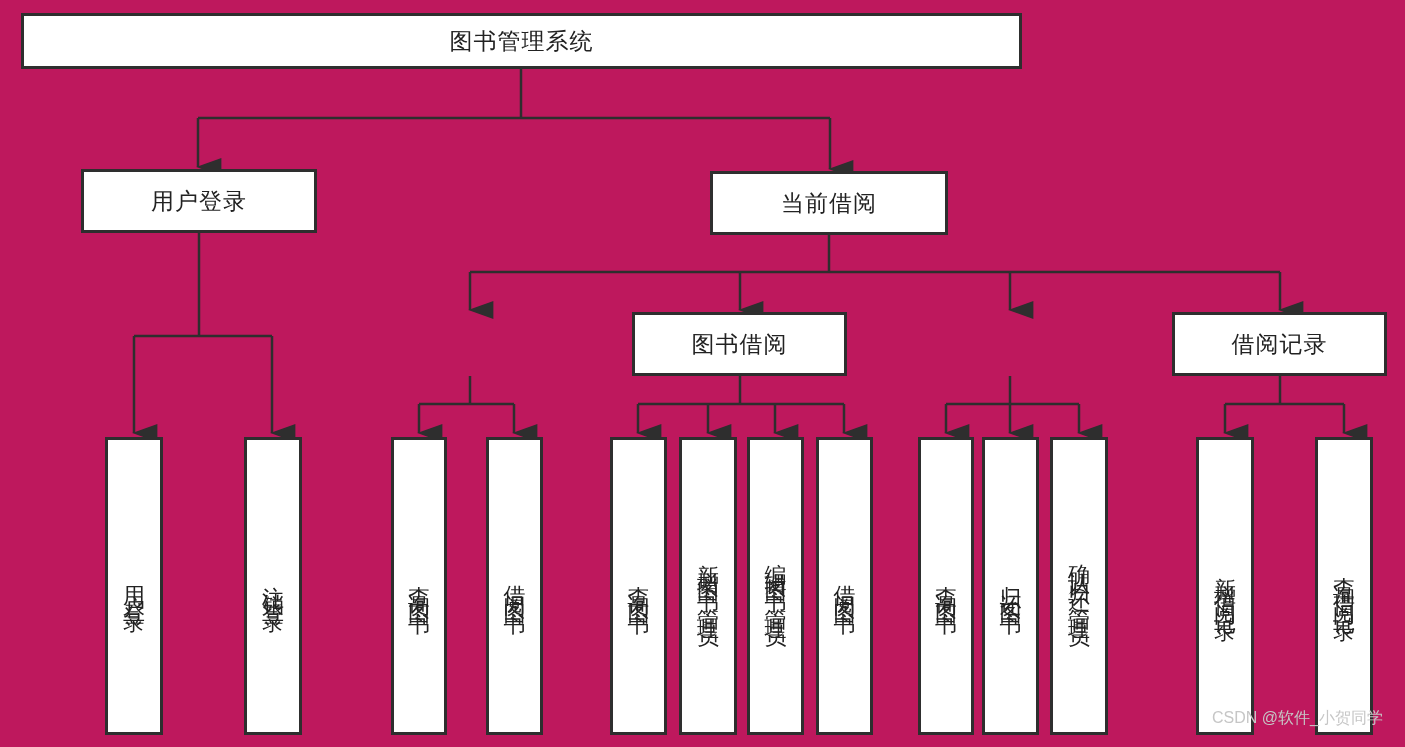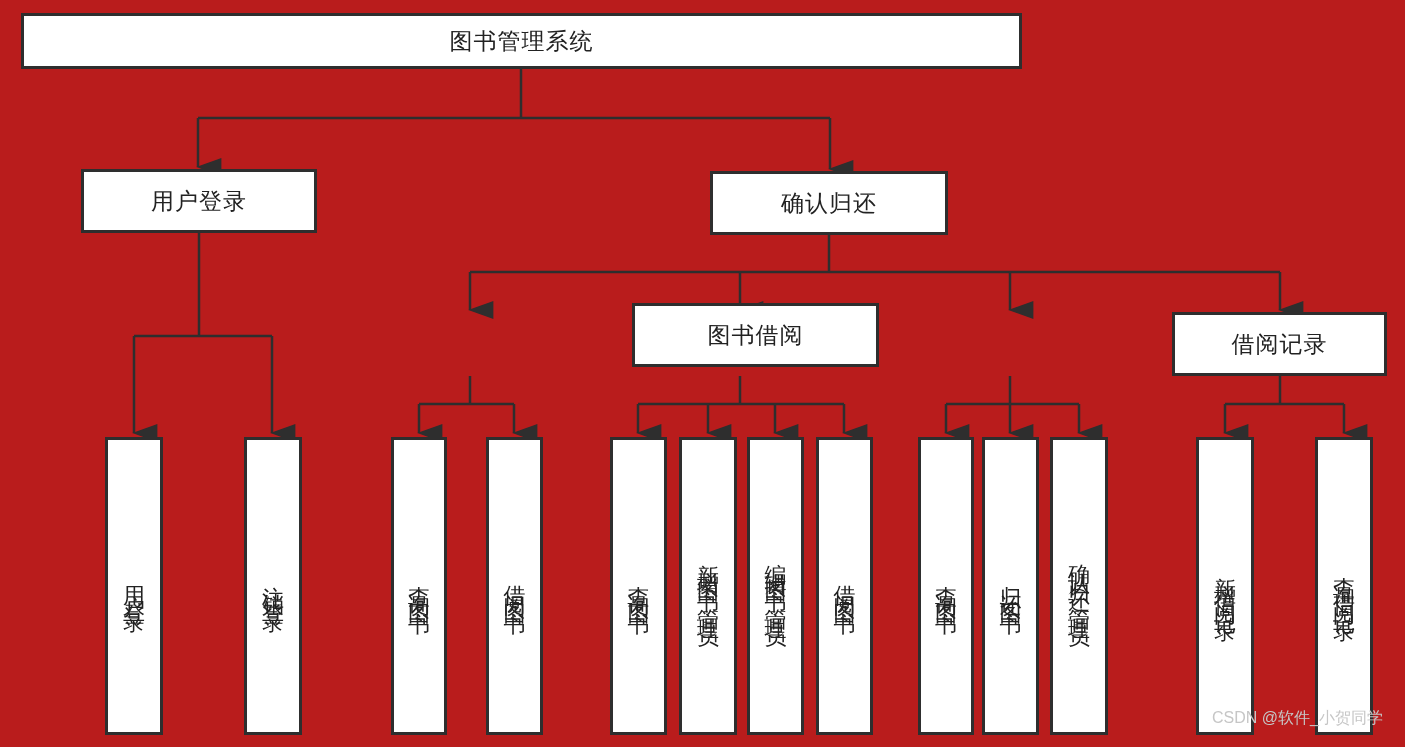--- a/index.html
+++ b/index.html
@@ -5,21 +5,21 @@
   html, body {
     margin: 0;
     padding: 0;
     background: #ffffff;
     font-family: "Liberation Sans", "DejaVu Sans", sans-serif;
   }
   #canvas {
     position: relative;
     width: 1405px;
     height: 747px;
-    background: #b91c1c;
+    background: #be185d;
     overflow: hidden;
   }
   #connectors {
     position: absolute;
     left: 0; top: 0;
     width: 1405px; height: 747px;
     pointer-events: none;
   }
   .node {
     position: absolute;
@@ -105,24 +105,24 @@
   </svg>
 
   <div class="node node-root" style="left:21px; top:13px; width:1001px; height:56px;">
     <span>图书管理系统</span>
   </div>
 
   <div class="node node-h" style="left:81px; top:169px; width:236px; height:64px;">
     <span>用户登录</span>
   </div>
   <div class="node node-h" style="left:710px; top:171px; width:238px; height:64px;">
-    <span>确认归还</span>
+    <span>当前借阅</span>
   </div>
 
-  <div class="node node-h" style="left:632px; top:303px; width:247px; height:64px;">
+  <div class="node node-h" style="left:632px; top:312px; width:215px; height:64px;">
     <span>图书借阅</span>
   </div>
   <div class="node node-h" style="left:1172px; top:312px; width:215px; height:64px;">
     <span>借阅记录</span>
   </div>
 
   <div class="node node-v" style="left:105px; top:437px; width:58px; height:298px;">
     <span>用户登录</span>
   </div>
   <div class="node node-v" style="left:244px; top:437px; width:58px; height:298px;">

